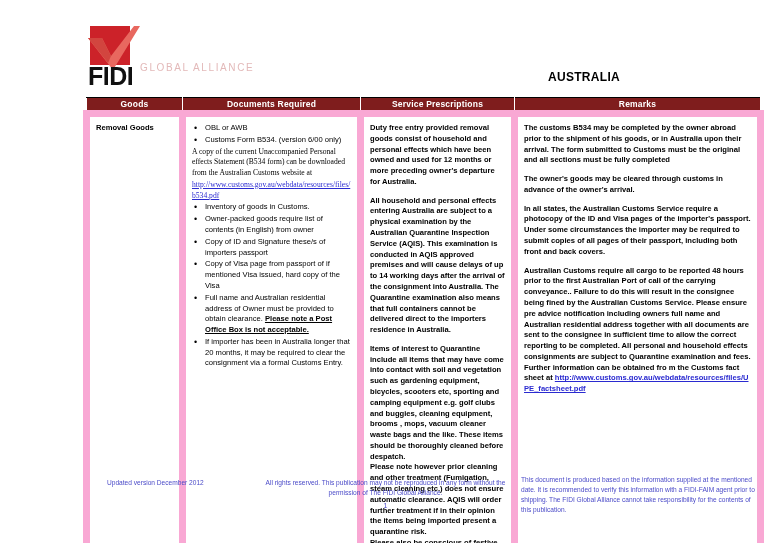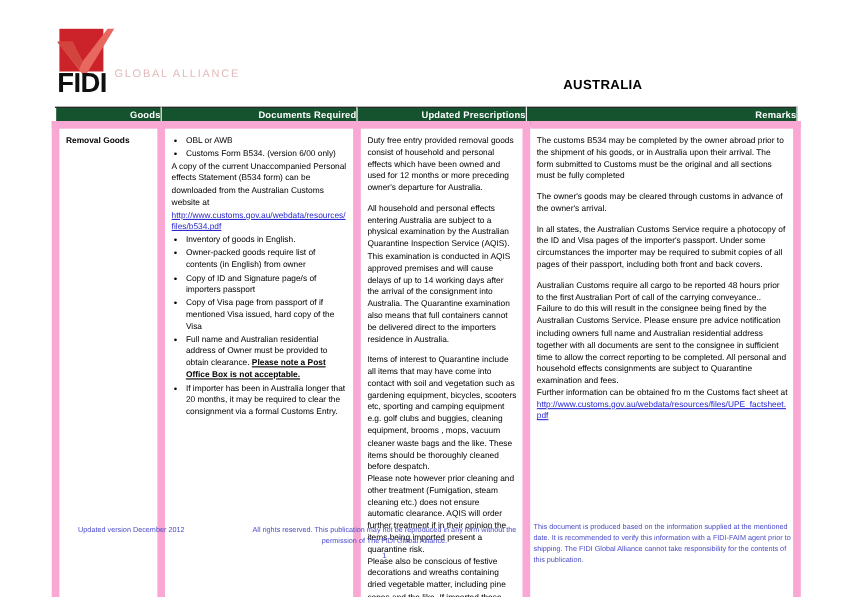--- a/index.html
+++ b/index.html
@@ -14,20 +14,21 @@
     color: #000000;
     overflow: hidden;
     position: relative;
   }
 
   .page {
     position: relative;
     width: 632px;
     height: 543px;
     box-sizing: border-box;
+    margin-left: 36px;
   }
 
   
   .logo-block {
     position: absolute;
     left: 52px;
     top: 26px;
     width: 170px;
     height: 62px;
   }
@@ -78,25 +79,25 @@
     width: 674px;
     border-collapse: collapse;
     table-layout: fixed;
   }
   .tbl th, .tbl td {
     border: 7px solid #f9a8d4;
     vertical-align: top;
     padding: 0;
   }
   .tbl thead th {
-    background: #14532d;
+    background: #7f1d1d;
     color: #ffffff;
     font-size: 8.5px;
     font-weight: bold;
-    text-align: right;
+    text-align: center;
     height: 12px;
     line-height: 12px;
     letter-spacing: 0.2px;
     border-left: 1px solid #ffffff;
     border-right: 1px solid #ffffff;
     border-top: 1px solid #000;
     border-bottom: 1px solid #000;
   }
   .col-goods   { width: 96px; }
   .col-docs    { width: 178px; }
@@ -129,23 +130,25 @@
   ul.doc-list > li.bulleted::before {
     content: "\2022";
     position: absolute;
     left: 2px;
     top: -1px;
     font-size: 9px;
     line-height: 1.42;
   }
   ul.doc-list > li.plain {
     padding-left: 0;
+    font-family: Liberation Serif, serif;
   }
   .para {
     margin: 0 0 8px 0;
+    font-weight: bold;
   }
   .para:last-child { margin-bottom: 0; }
   .para.tight { margin-bottom: 0; }
 
   .link {
     color: #2a2ad0;
     text-decoration: underline;
     word-break: break-all;
   }
   .bold-underline {
@@ -214,37 +217,37 @@
     <colgroup>
       <col class="col-goods">
         <col class="col-docs">
         <col class="col-customs">
         <col class="col-remarks">
     </colgroup>
     <thead>
       <tr>
         <th>Goods</th>
         <th>Documents Required</th>
-        <th>Updated Prescriptions</th>
+        <th>Service Prescriptions</th>
         <th>Remarks</th>
       </tr>
     </thead>
     <tbody>
       <tr>
         <td class="cell-goods">Removal Goods</td>
 
         <td>
           <ul class="doc-list" id="docs-list">
               <li class="bulleted">OBL or AWB</li>
               <li class="bulleted">Customs Form B534. (version 6/00 only)</li>
               <li class="plain">A  copy of the current Unaccompanied Personal effects Statement (B534 form) can be downloaded from  the Australian Customs website at </li>
               <li class="plain"><a class="link" href="#">http://www.customs.gov.au/webdata/resources/files/b534.pdf</a></li>
-              <li class="bulleted">Inventory of goods in English.</li>
+              <li class="bulleted">Inventory of goods in Customs.</li>
               <li class="bulleted">Owner-packed goods require list of contents (in English) from owner</li>
-              <li class="bulleted">Copy of ID and Signature page/s of importers passport</li>
+              <li class="bulleted">Copy of ID and Signature these/s of importers passport</li>
               <li class="bulleted">Copy of Visa page from passport of if mentioned Visa issued, hard copy of the Visa</li>
               <li class="bulleted"><span>Full name and Australian residential address of Owner must be provided to obtain clearance. </span><span class="bold-underline">Please note a Post Office Box is not acceptable.</span></li>
               <li class="bulleted">If importer has been in Australia longer that 20 months, it may be required to clear the consignment via a formal Customs Entry.</li>
             </ul>
         </td>
 
         <td>
           <div id="customs-body">
               <p class="para">Duty free entry provided removal goods consist of household and personal effects which have been owned and used for 12 months or more preceding owner's departure for Australia.</p>
               <p class="para">All household and personal effects entering Australia are subject to a physical examination by the Australian Quarantine Inspection Service (AQIS). This examination is conducted in AQIS approved premises and will cause delays of up to 14 working days after the arrival of the consignment into Australia. The Quarantine examination also means that full containers cannot be delivered direct to the importers residence in Australia.</p>

